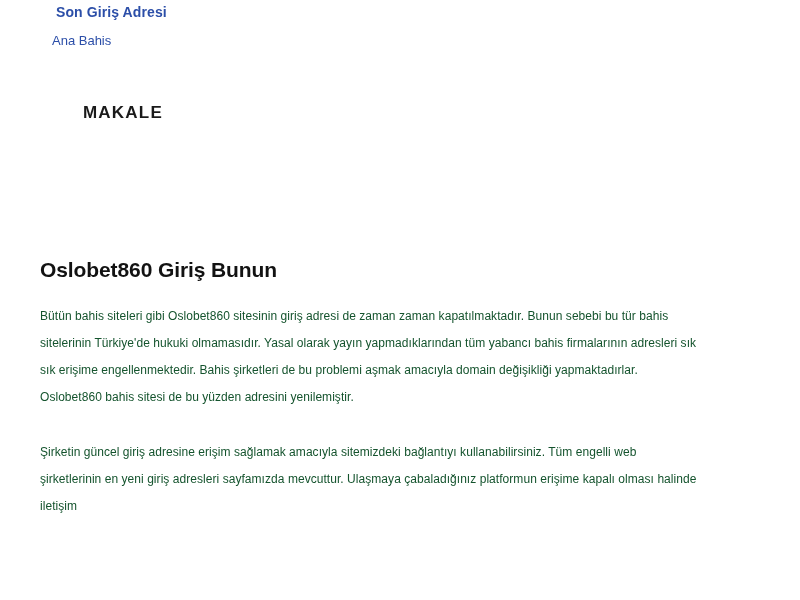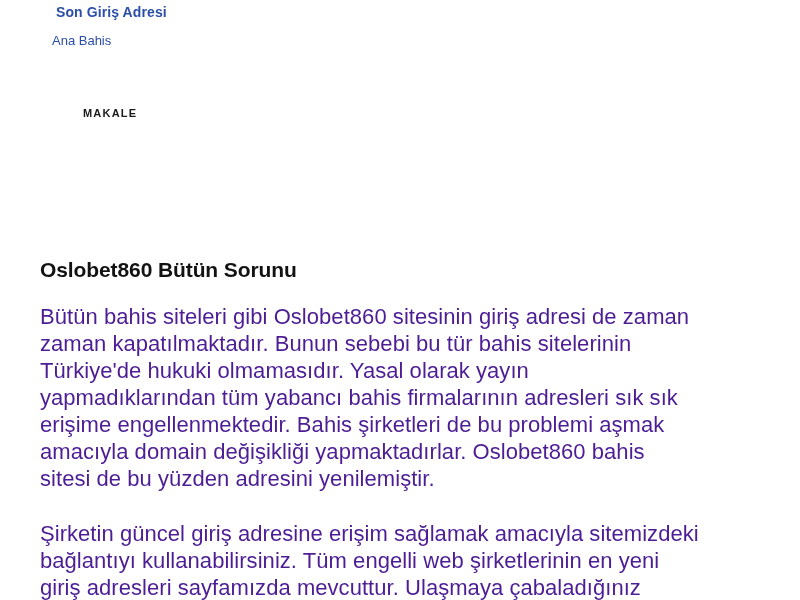--- a/index.html
+++ b/index.html
@@ -47,21 +47,21 @@
     color: #2b4ea8;
     text-decoration: none;
     cursor: pointer;
   }
 
   
   .article-header {
     padding: 58px 0 0 40px;
   }
   .kicker {
-    font-size: 11px;
+    font-size: 17px;
     font-weight: 700;
     letter-spacing: 1.2px;
     color: #1a1a1a;
     text-transform: uppercase;
     line-height: 14px;
     padding-left: 43px;
   }
   .article-title {
     font-size: 31px;
     font-weight: 700;
@@ -79,23 +79,23 @@
   }
   .section-heading {
     font-size: 21px;
     font-weight: 700;
     color: #121212;
     margin: 137px 0 0 0;
     line-height: 26px;
     letter-spacing: -0.1px;
   }
   .paragraph {
-    font-size: 22px;
+    font-size: 12px;
     line-height: 27px;
-    color: #4c1d95;
+    color: #14532d;
     margin: 20px 0 0 0;
     max-width: 660px;
     letter-spacing: 0.05px;
   }
   .paragraph + .paragraph {
     margin-top: 28px;
   }
 </style>
 </head>
 <body>
@@ -109,18 +109,18 @@
     <div class="topnav-secondary">
       <a class="topnav-link" href="#">Ana Bahis</a>
     </div>
   </nav>
 
   <header class="article-header">
     <div class="kicker">MAKALE</div>
   </header>
 
   <main class="article-body">
-    <h2 class="section-heading">Oslobet860 Bütün Sorunu</h2>
+    <h2 class="section-heading">Oslobet860 Giriş Bunun</h2>
     <p class="paragraph">Bütün bahis siteleri gibi Oslobet860 sitesinin giriş adresi de zaman zaman kapatılmaktadır. Bunun sebebi bu tür bahis sitelerinin Türkiye'de hukuki olmamasıdır. Yasal olarak yayın yapmadıklarından tüm yabancı bahis firmalarının adresleri sık sık erişime engellenmektedir. Bahis şirketleri de bu problemi aşmak amacıyla domain değişikliği yapmaktadırlar. Oslobet860 bahis sitesi de bu yüzden adresini yenilemiştir.</p>
     <p class="paragraph">Şirketin güncel giriş adresine erişim sağlamak amacıyla sitemizdeki bağlantıyı kullanabilirsiniz. Tüm engelli web şirketlerinin en yeni giriş adresleri sayfamızda mevcuttur. Ulaşmaya çabaladığınız platformun erişime kapalı olması halinde iletişim</p>
   </main>
 
 </div>
 
 </body></html>

